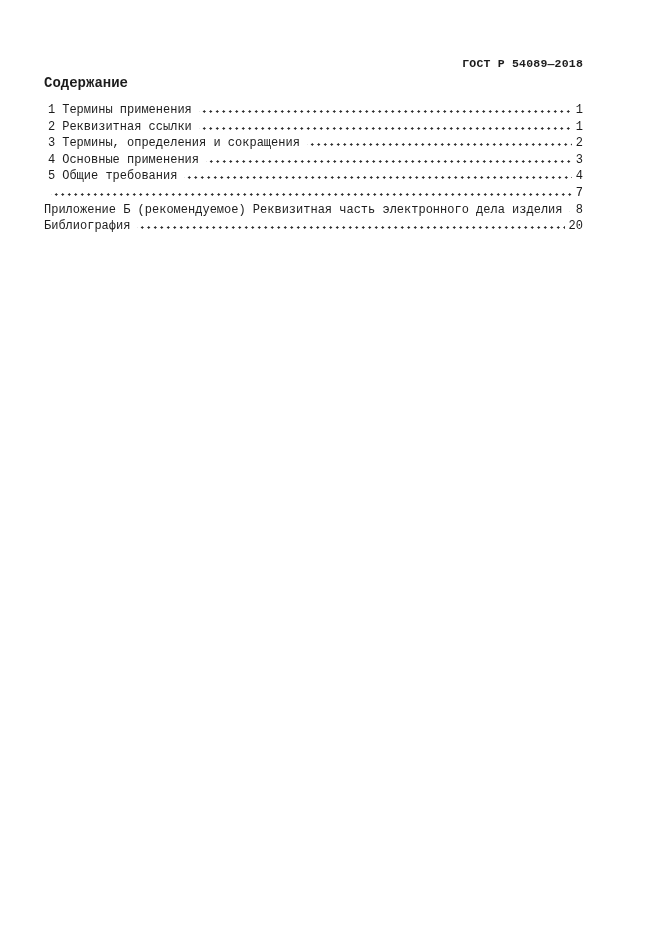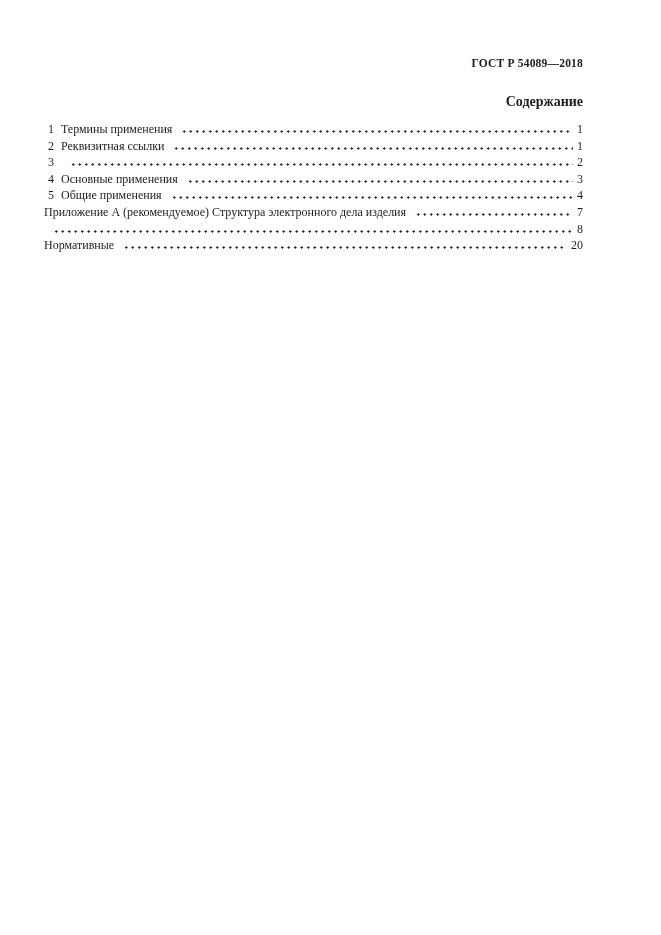--- a/index.html
+++ b/index.html
@@ -5,41 +5,41 @@
   html, body {
     margin: 0;
     padding: 0;
     background: #ffffff;
   }
   .sheet {
     position: relative;
     width: 661px;
     height: 781px;
     background: #ffffff;
-    font-family: Liberation Serif, serif;
+    font-family: Liberation Mono, monospace;
     color: #1c1c1c;
     overflow: hidden;
   }
   .content {
     position: absolute;
     left: 44px;
     top: 0;
     width: 539px;
   }
   .doc-header {
     margin-top: 57px;
     text-align: right;
     font-weight: bold;
     font-size: 11.5px;
     line-height: 13px;
     letter-spacing: 0.2px;
   }
   .doc-title {
-    margin-top: 24px;
-    text-align: right;
+    margin-top: 5px;
+    text-align: left;
     font-weight: bold;
     font-size: 14px;
     line-height: 16px;
   }
   .toc {
     margin-top: 11px;
   }
   .toc-row {
     display: flex;
     align-items: baseline;
@@ -89,53 +89,54 @@
 
   <div class="toc-row">
     <span class="toc-num">2</span>
     <span class="toc-text">Реквизитная ссылки</span>
     <span class="toc-leader"></span>
     <span class="toc-page">1</span>
   </div>
 
   <div class="toc-row">
     <span class="toc-num">3</span>
+    <span class="toc-text">Термины, определения и сокращения</span>
     <span class="toc-leader"></span>
     <span class="toc-page">2</span>
   </div>
 
   <div class="toc-row">
     <span class="toc-num">4</span>
     <span class="toc-text">Основные применения</span>
     <span class="toc-leader"></span>
     <span class="toc-page">3</span>
   </div>
 
   <div class="toc-row">
     <span class="toc-num">5</span>
-    <span class="toc-text">Общие применения</span>
+    <span class="toc-text">Общие требования</span>
     <span class="toc-leader"></span>
     <span class="toc-page">4</span>
   </div>
 
   <div class="toc-row">
 
-    <span class="toc-text">Приложение А (рекомендуемое) Структура электронного дела изделия</span>
     <span class="toc-leader"></span>
     <span class="toc-page">7</span>
   </div>
 
   <div class="toc-row">
 
+    <span class="toc-text">Приложение Б (рекомендуемое) Реквизитная часть электронного дела изделия</span>
     <span class="toc-leader"></span>
     <span class="toc-page">8</span>
   </div>
 
   <div class="toc-row">
 
-    <span class="toc-text">Нормативные</span>
+    <span class="toc-text">Библиография</span>
     <span class="toc-leader"></span>
     <span class="toc-page">20</span>
   </div>
 </div>
   </div>
   <div class="folio">III</div>
 </div>
 
 </body></html>

